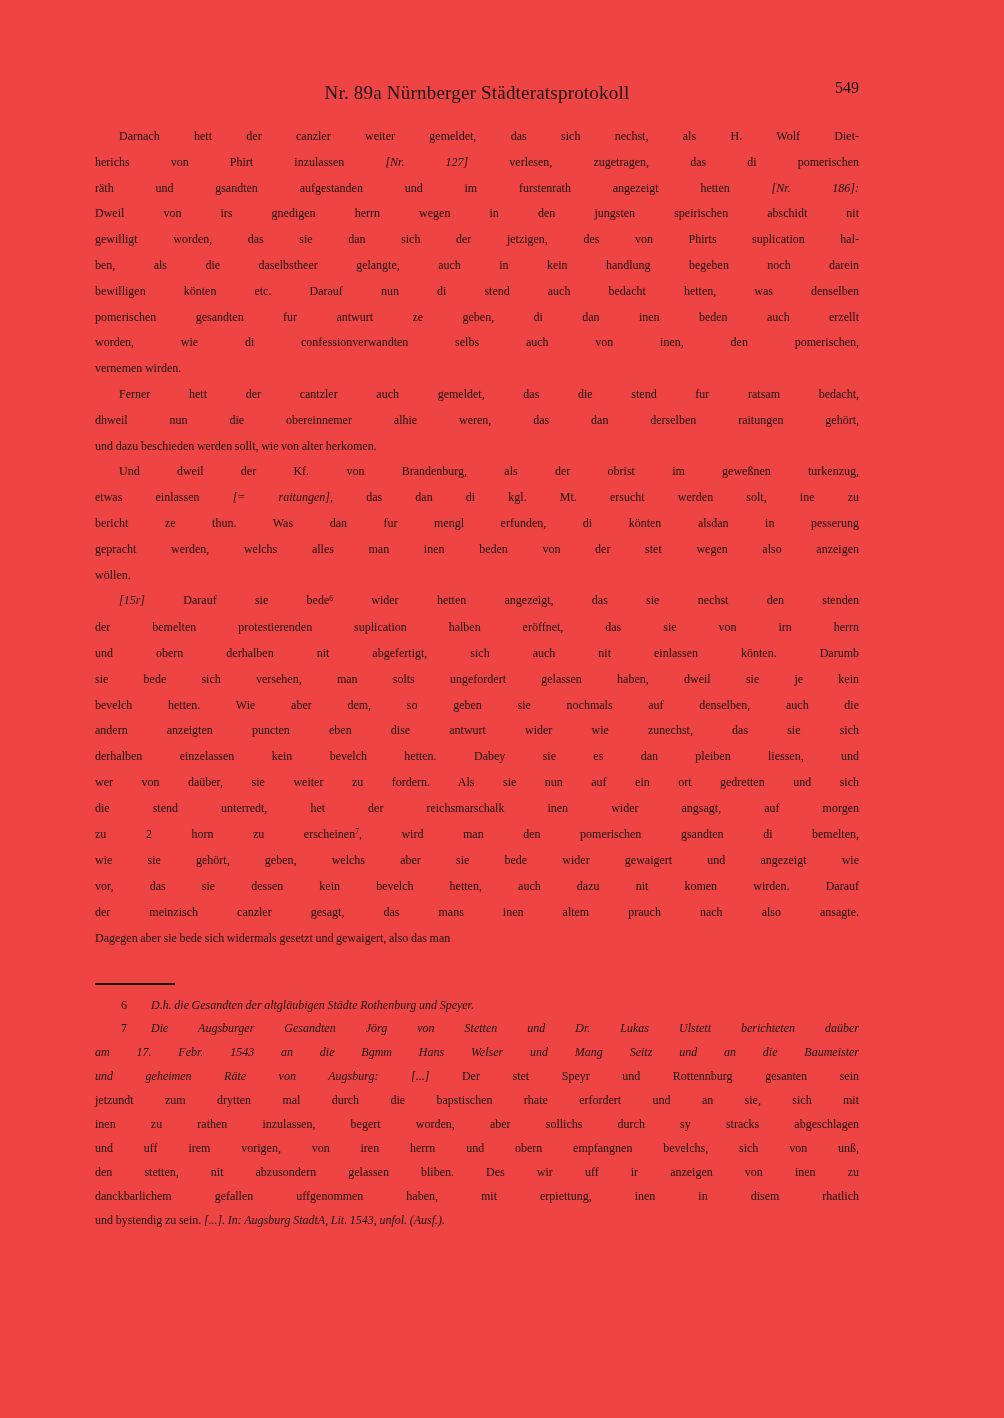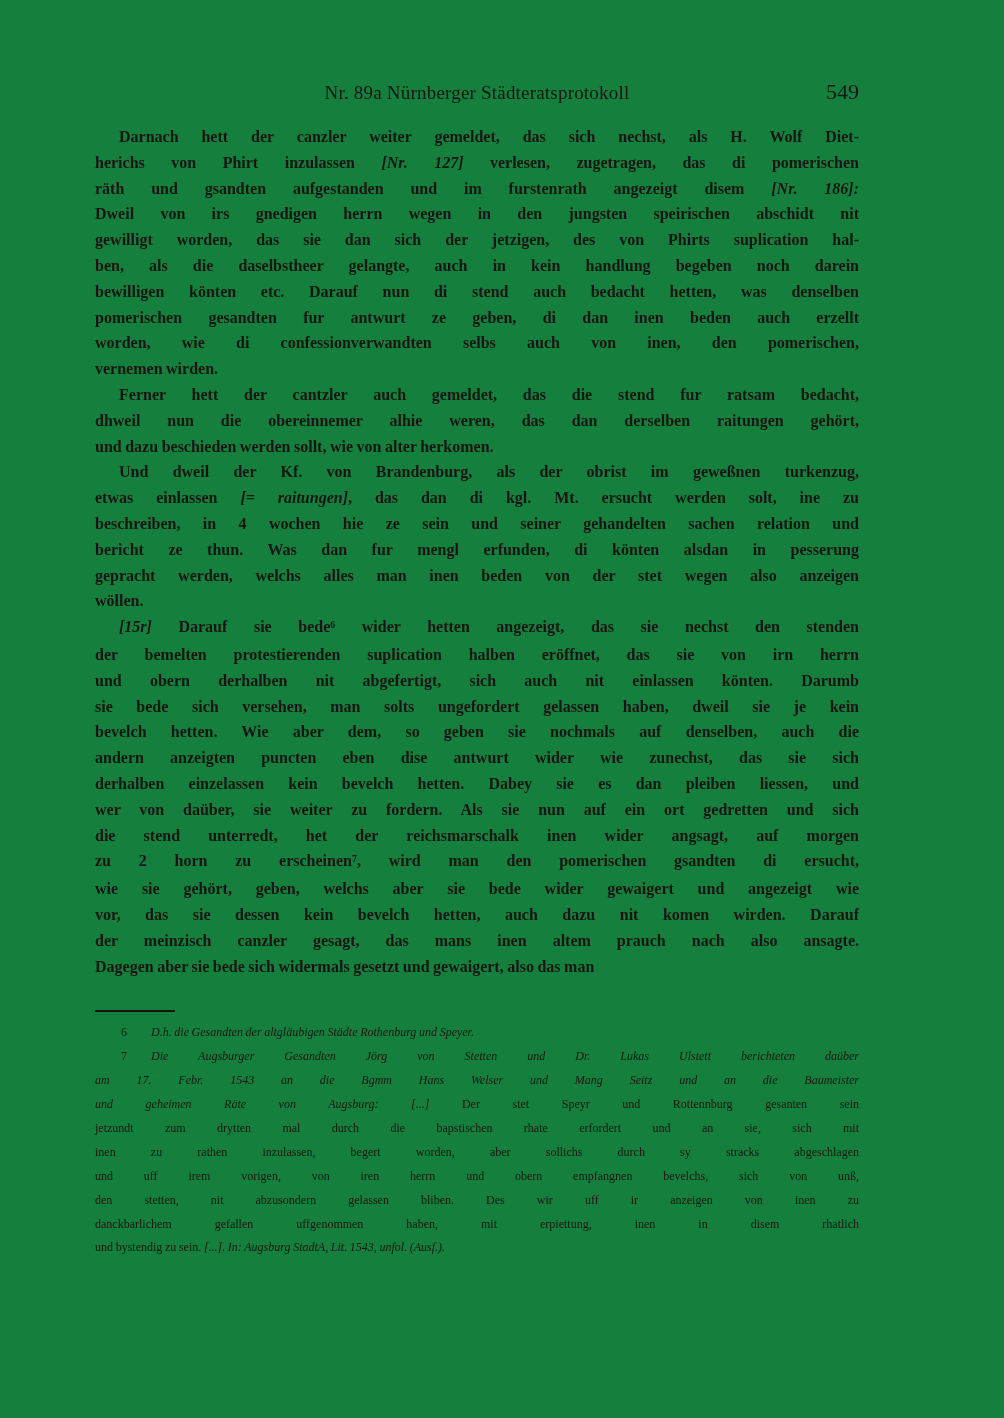--- a/index.html
+++ b/index.html
@@ -4,21 +4,21 @@
 <style>
   html, body {
     margin: 0;
     padding: 0;
     background: #e8e8e8;
   }
   .page {
     position: relative;
     width: 1004px;
     height: 1418px;
-    background: #15803d;
+    background: #ef4444;
     color: #181512;
     font-family: "Liberation Serif", "DejaVu Serif", serif;
     overflow: hidden;
   }
   .textblock {
     position: absolute;
     left: 95px;
     top: 82px;
     width: 764px;
   }
@@ -29,26 +29,25 @@
   }
   .running-title {
     text-align: center;
     font-size: 19px;
     letter-spacing: 0.2px;
   }
   .page-number {
     position: absolute;
     right: 0;
     top: -3px;
-    font-size: 22px;
+    font-size: 16px;
   }
   .body-text {
-    font-size: 16px;
+    font-size: 12px;
     line-height: 25.8px;
-    font-weight: bold;
   }
   .line {
     text-align: justify;
     text-align-last: justify;
     word-spacing: -0.03em;
     white-space: normal;
   }
   .line.last {
     text-align-last: left;
   }
@@ -88,53 +87,52 @@
 
     <div class="pageheader">
       <div class="running-title">Nr. 89a Nürnberger Städteratsprotokoll</div>
       <div class="page-number">549</div>
     </div>
 
     <div class="body-text" id="body-text">
         <div>
           <div class="line first"><span class="seg r">Darnach hett der canzler weiter gemeldet, das sich nechst, als H. Wolf Diet-</span></div>
           <div class="line"><span class="seg r">herichs von Phirt inzulassen </span><span class="seg i">[Nr. 127]</span><span class="seg r"> verlesen, zugetragen, das di pomerischen</span></div>
-          <div class="line"><span class="seg r">räth und gsandten aufgestanden und im furstenrath angezeigt disem </span><span class="seg i">[Nr. 186]:</span></div>
+          <div class="line"><span class="seg r">räth und gsandten aufgestanden und im furstenrath angezeigt hetten </span><span class="seg i">[Nr. 186]:</span></div>
           <div class="line"><span class="seg r">Dweil von irs gnedigen herrn wegen in den jungsten speirischen abschidt nit</span></div>
           <div class="line"><span class="seg r">gewilligt worden, das sie dan sich der jetzigen, des von Phirts suplication hal-</span></div>
           <div class="line"><span class="seg r">ben, als die daselbstheer gelangte, auch in kein handlung begeben noch darein</span></div>
           <div class="line"><span class="seg r">bewilligen könten etc. Darauf nun di stend auch bedacht hetten, was denselben</span></div>
           <div class="line"><span class="seg r">pomerischen gesandten fur antwurt ze geben, di dan inen beden auch erzellt</span></div>
           <div class="line"><span class="seg r">worden, wie di confessionverwandten selbs auch von inen, den pomerischen,</span></div>
           <div class="line last"><span class="seg r">vernemen wirden.</span></div>
         </div>
         <div>
           <div class="line first"><span class="seg r">Ferner hett der cantzler auch gemeldet, das die stend fur ratsam bedacht,</span></div>
           <div class="line"><span class="seg r">dhweil nun die obereinnemer alhie weren, das dan derselben raitungen gehört,</span></div>
           <div class="line last"><span class="seg r">und dazu beschieden werden sollt, wie von alter herkomen.</span></div>
         </div>
         <div>
           <div class="line first"><span class="seg r">Und dweil der Kf. von Brandenburg, als der obrist im geweßnen turkenzug,</span></div>
           <div class="line"><span class="seg r">etwas einlassen </span><span class="seg i">[= raitungen]</span><span class="seg r">, das dan di kgl. Mt. ersucht werden solt, ine zu</span></div>
-          <div class="line"><span class="seg r">beschreiben, in 4 wochen hie ze sein und seiner gehandelten sachen relation und</span></div>
           <div class="line"><span class="seg r">bericht ze thun. Was dan fur mengl erfunden, di könten alsdan in pesserung</span></div>
           <div class="line"><span class="seg r">gepracht werden, welchs alles man inen beden von der stet wegen also anzeigen</span></div>
           <div class="line last"><span class="seg r">wöllen.</span></div>
         </div>
         <div>
           <div class="line first"><span class="seg i">[15r]</span><span class="seg r"> Darauf sie bede</span><span class="seg sup">6</span><span class="seg r"> wider hetten angezeigt, das sie nechst den stenden</span></div>
           <div class="line"><span class="seg r">der bemelten protestierenden suplication halben eröffnet, das sie von irn herrn</span></div>
           <div class="line"><span class="seg r">und obern derhalben nit abgefertigt, sich auch nit einlassen könten. Darumb</span></div>
           <div class="line"><span class="seg r">sie bede sich versehen, man solts ungefordert gelassen haben, dweil sie je kein</span></div>
           <div class="line"><span class="seg r">bevelch hetten. Wie aber dem, so geben sie nochmals auf denselben, auch die</span></div>
           <div class="line"><span class="seg r">andern anzeigten puncten eben dise antwurt wider wie zunechst, das sie sich</span></div>
           <div class="line"><span class="seg r">derhalben einzelassen kein bevelch hetten. Dabey sie es dan pleiben liessen, und</span></div>
           <div class="line"><span class="seg r">wer von daüber, sie weiter zu fordern. Als sie nun auf ein ort gedretten und sich</span></div>
           <div class="line"><span class="seg r">die stend unterredt, het der reichsmarschalk inen wider angsagt, auf morgen</span></div>
-          <div class="line"><span class="seg r">zu 2 horn zu erscheinen</span><span class="seg sup">7</span><span class="seg r">, wird man den pomerischen gsandten di ersucht,</span></div>
+          <div class="line"><span class="seg r">zu 2 horn zu erscheinen</span><span class="seg sup">7</span><span class="seg r">, wird man den pomerischen gsandten di bemelten,</span></div>
           <div class="line"><span class="seg r">wie sie gehört, geben, welchs aber sie bede wider gewaigert und angezeigt wie</span></div>
           <div class="line"><span class="seg r">vor, das sie dessen kein bevelch hetten, auch dazu nit komen wirden. Darauf</span></div>
           <div class="line"><span class="seg r">der meinzisch canzler gesagt, das mans inen altem prauch nach also ansagte.</span></div>
           <div class="line last"><span class="seg r">Dagegen aber sie bede sich widermals gesetzt und gewaigert, also das man</span></div>
         </div>
       </div>
 
     <hr class="fn-sep">
 
     <div class="footnotes" id="footnotes">

